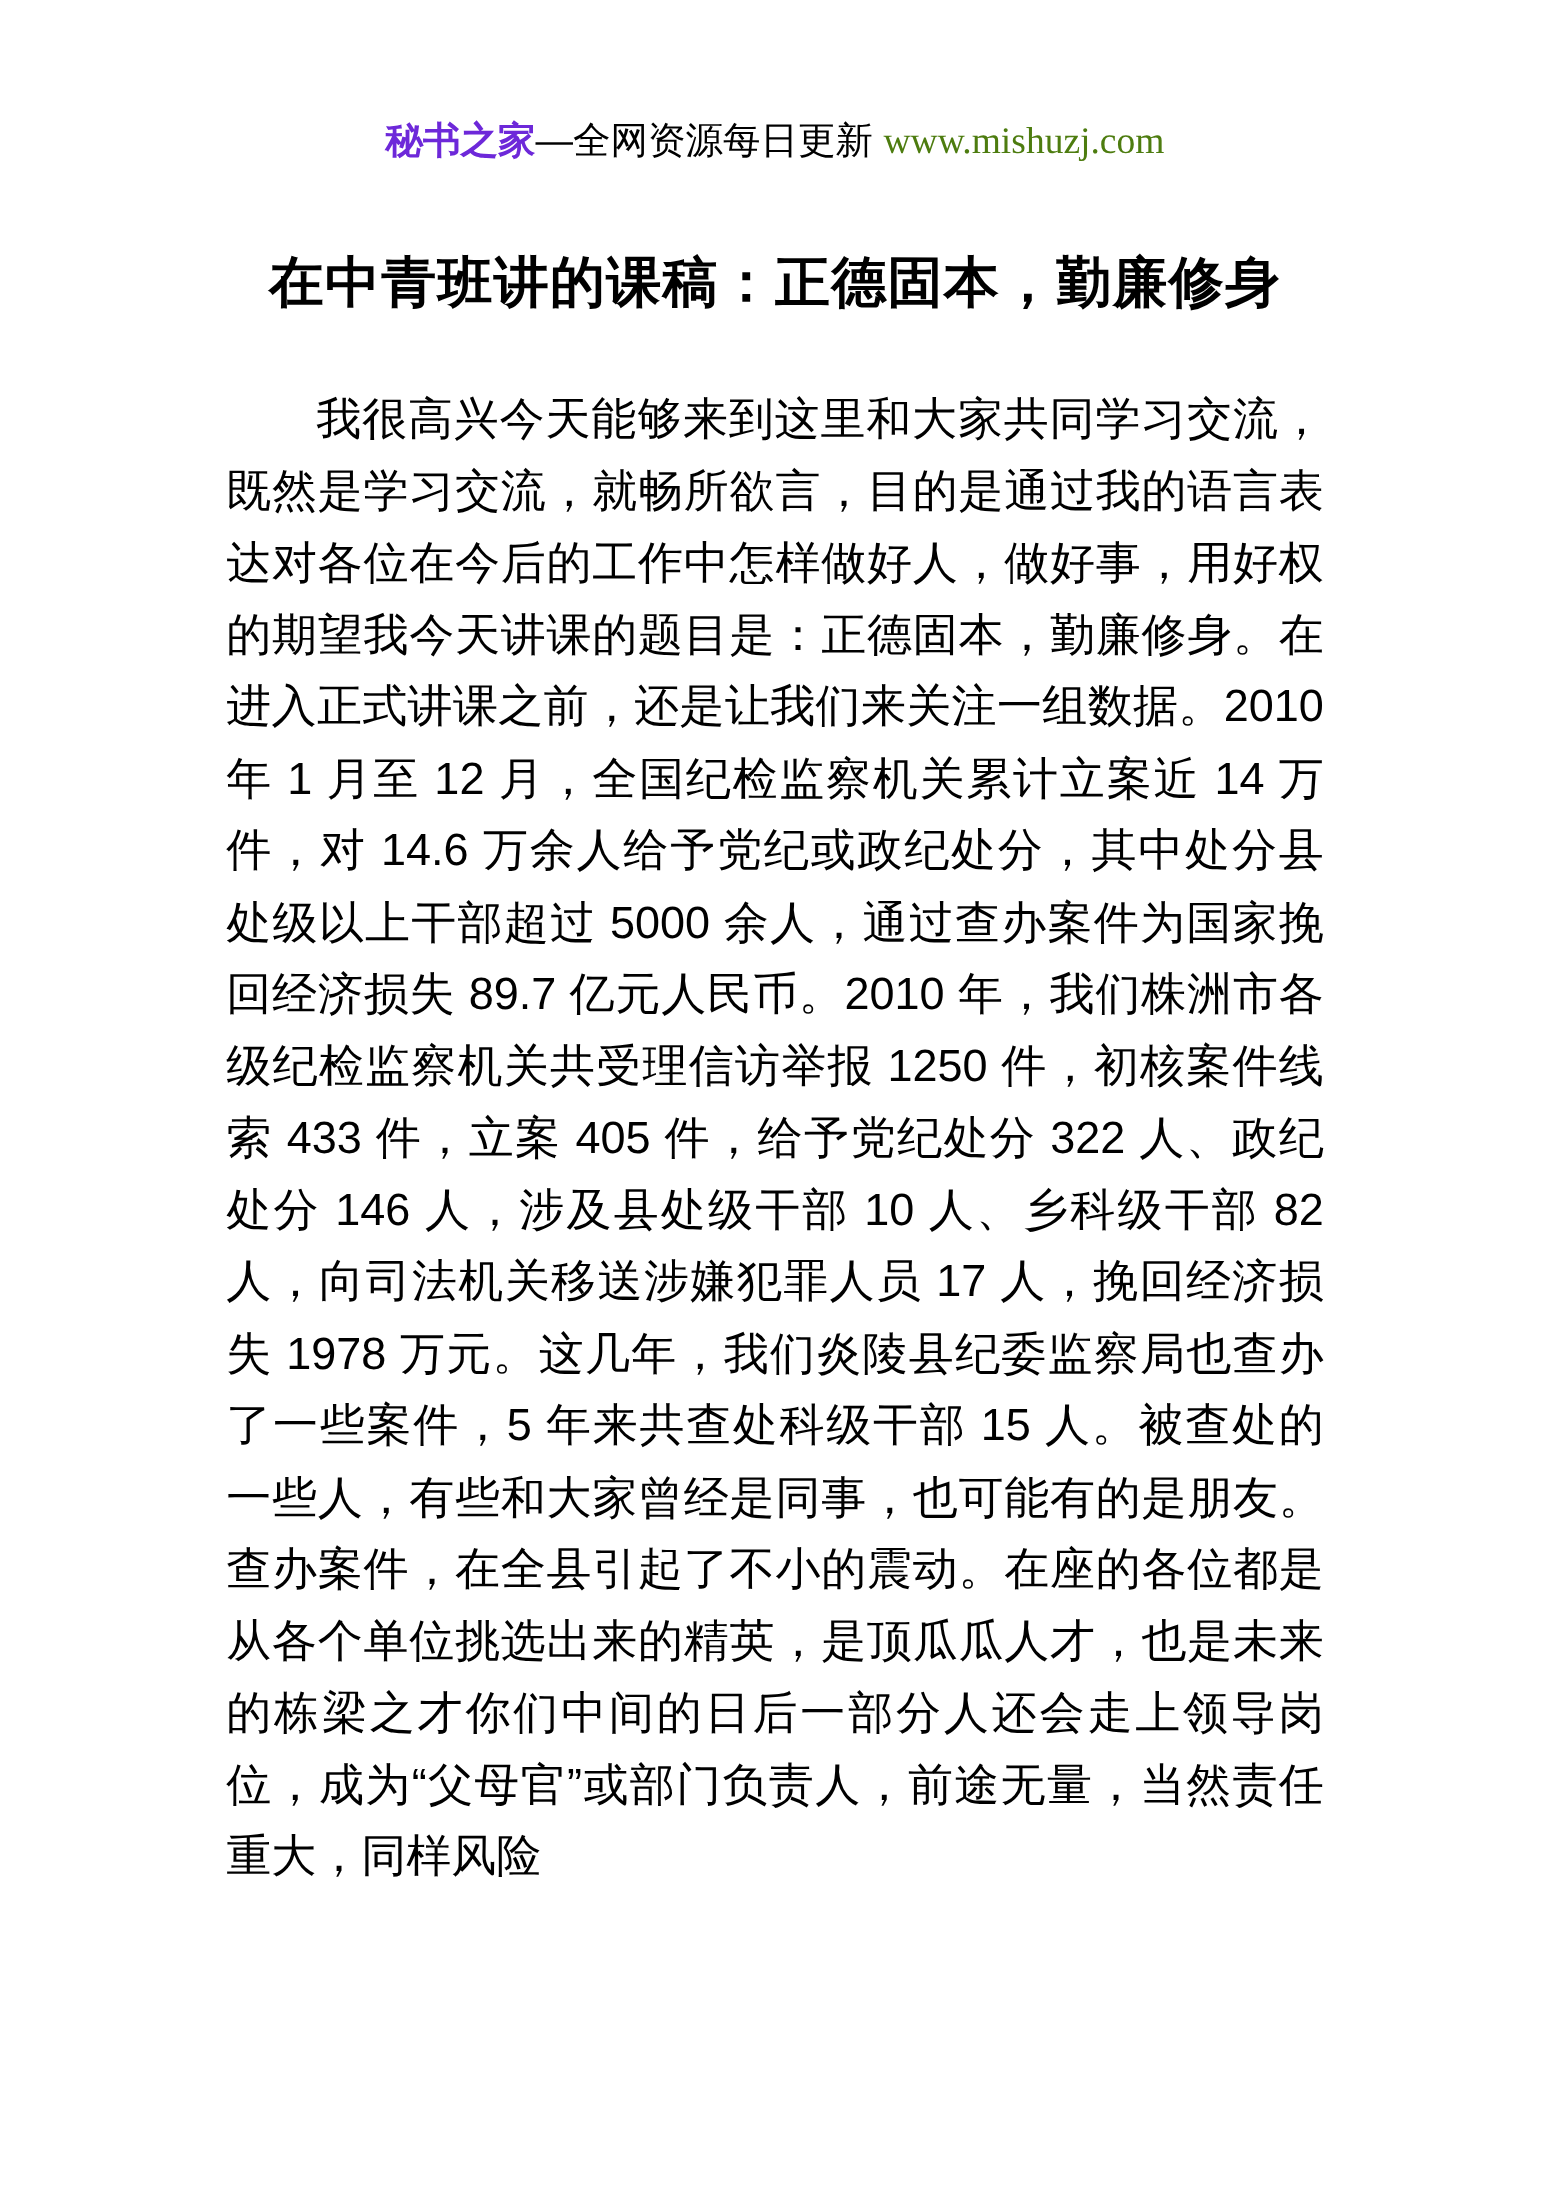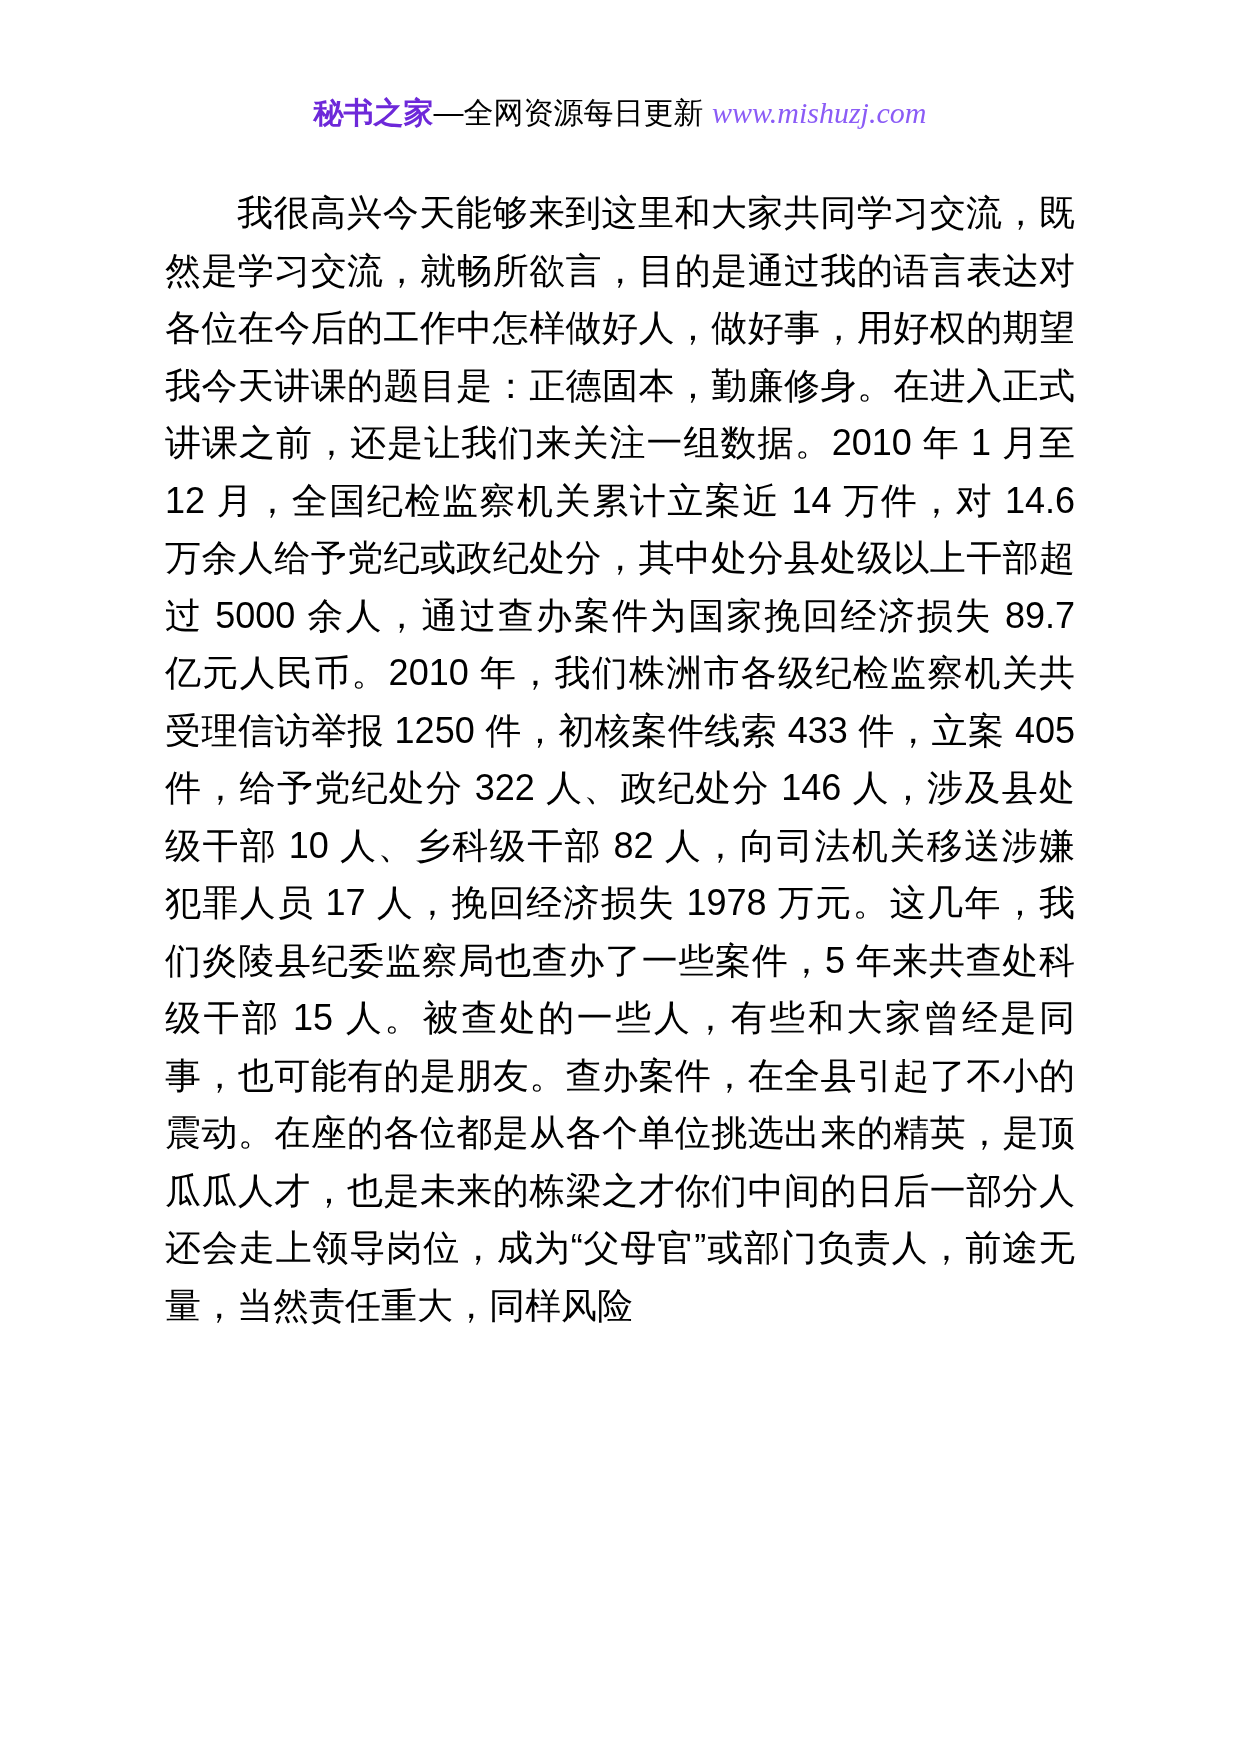--- a/index.html
+++ b/index.html
@@ -27,52 +27,52 @@
   }
   .site-header .brand {
     color: #6d28d9;
     font-weight: 700;
   }
   .site-header .tagline {
     color: #000000;
     font-weight: 400;
   }
   .site-header .url {
-    color: #8b5cf6;
+    color: #4d7c0f;
     font-family: "Liberation Serif", serif;
     font-weight: 400;
-    font-style: italic;
   }
   .doc-title {
     margin: 64px 0 0 0;
     text-align: center;
     font-size: 44px;
     line-height: 58px;
     font-weight: 700;
     letter-spacing: 1px;
     color: #000000;
   }
   .doc-body {
     margin-top: 50px;
     font-size: 36px;
     line-height: 57.5px;
     text-align: justify;
     text-justify: inter-ideograph;
     color: #000000;
   }
   .doc-body p.para {
-    margin: 0;
+    margin: 16px;
     text-indent: 2em;
   }
 </style>
 </head>
 <body>
 
 <div class="page">
 
   <div class="site-header"><span class="brand">秘书之家</span><span class="tagline">—全网资源每日更新 </span><span class="url">www.mishuzj.com</span></div>
 
+  <h1 class="doc-title">在中青班讲的课稿：正德固本，勤廉修身</h1>
 
   <div class="doc-body">
     <p class="para">我很高兴今天能够来到这里和大家共同学习交流，既然是学习交流，就畅所欲言，目的是通过我的语言表达对各位在今后的工作中怎样做好人，做好事，用好权的期望我今天讲课的题目是：正德固本，勤廉修身。在进入正式讲课之前，还是让我们来关注一组数据。2010 年 1 月至 12 月，全国纪检监察机关累计立案近 14 万件，对 14.6 万余人给予党纪或政纪处分，其中处分县处级以上干部超过 5000 余人，通过查办案件为国家挽回经济损失 89.7 亿元人民币。2010 年，我们株洲市各级纪检监察机关共受理信访举报 1250 件，初核案件线索 433 件，立案 405 件，给予党纪处分 322 人、政纪处分 146 人，涉及县处级干部 10 人、乡科级干部 82 人，向司法机关移送涉嫌犯罪人员 17 人，挽回经济损失 1978 万元。这几年，我们炎陵县纪委监察局也查办了一些案件，5 年来共查处科级干部 15 人。被查处的一些人，有些和大家曾经是同事，也可能有的是朋友。查办案件，在全县引起了不小的震动。在座的各位都是从各个单位挑选出来的精英，是顶瓜瓜人才，也是未来的栋梁之才你们中间的日后一部分人还会走上领导岗位，成为“父母官”或部门负责人，前途无量，当然责任重大，同样风险</p>
   </div>
 
 </div>
 
 </body></html>

